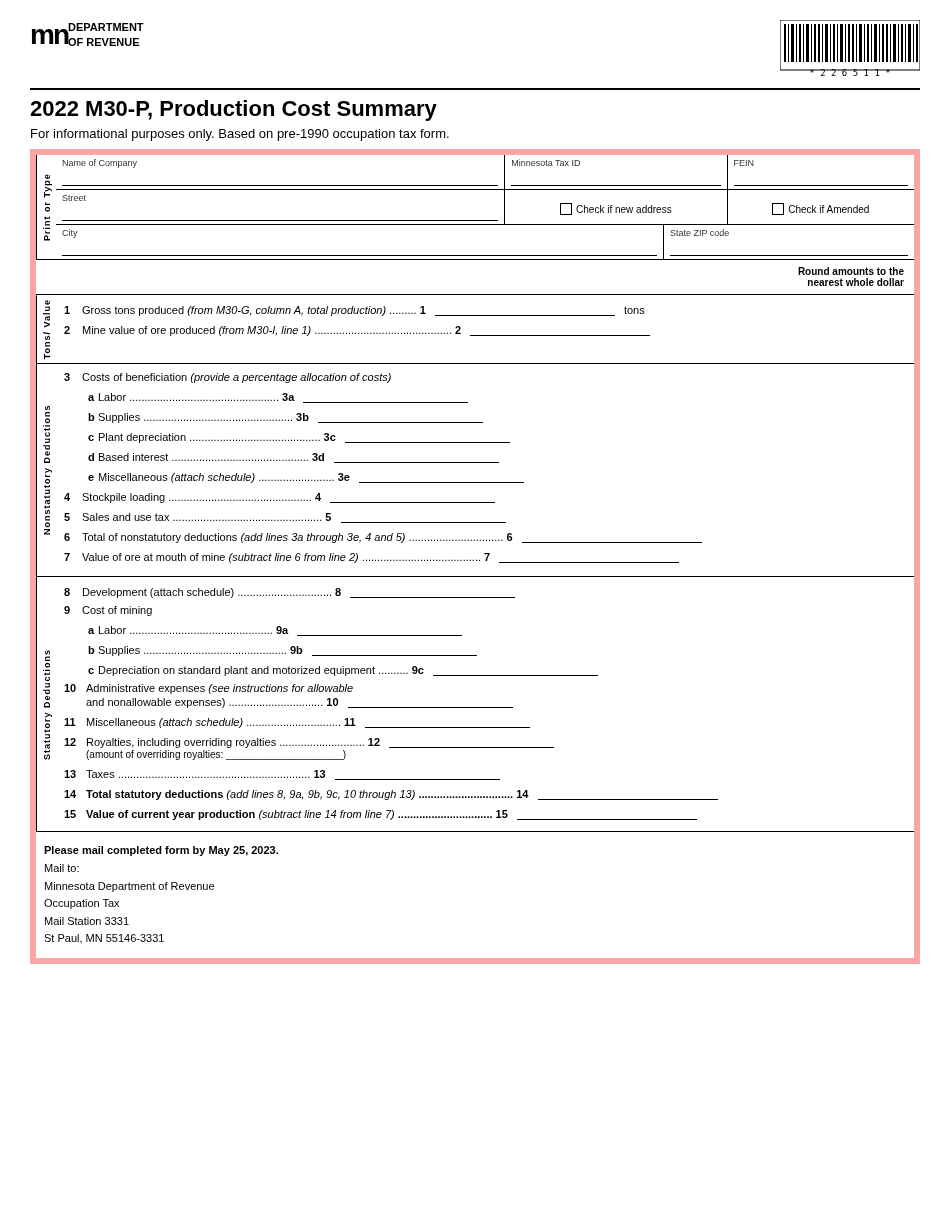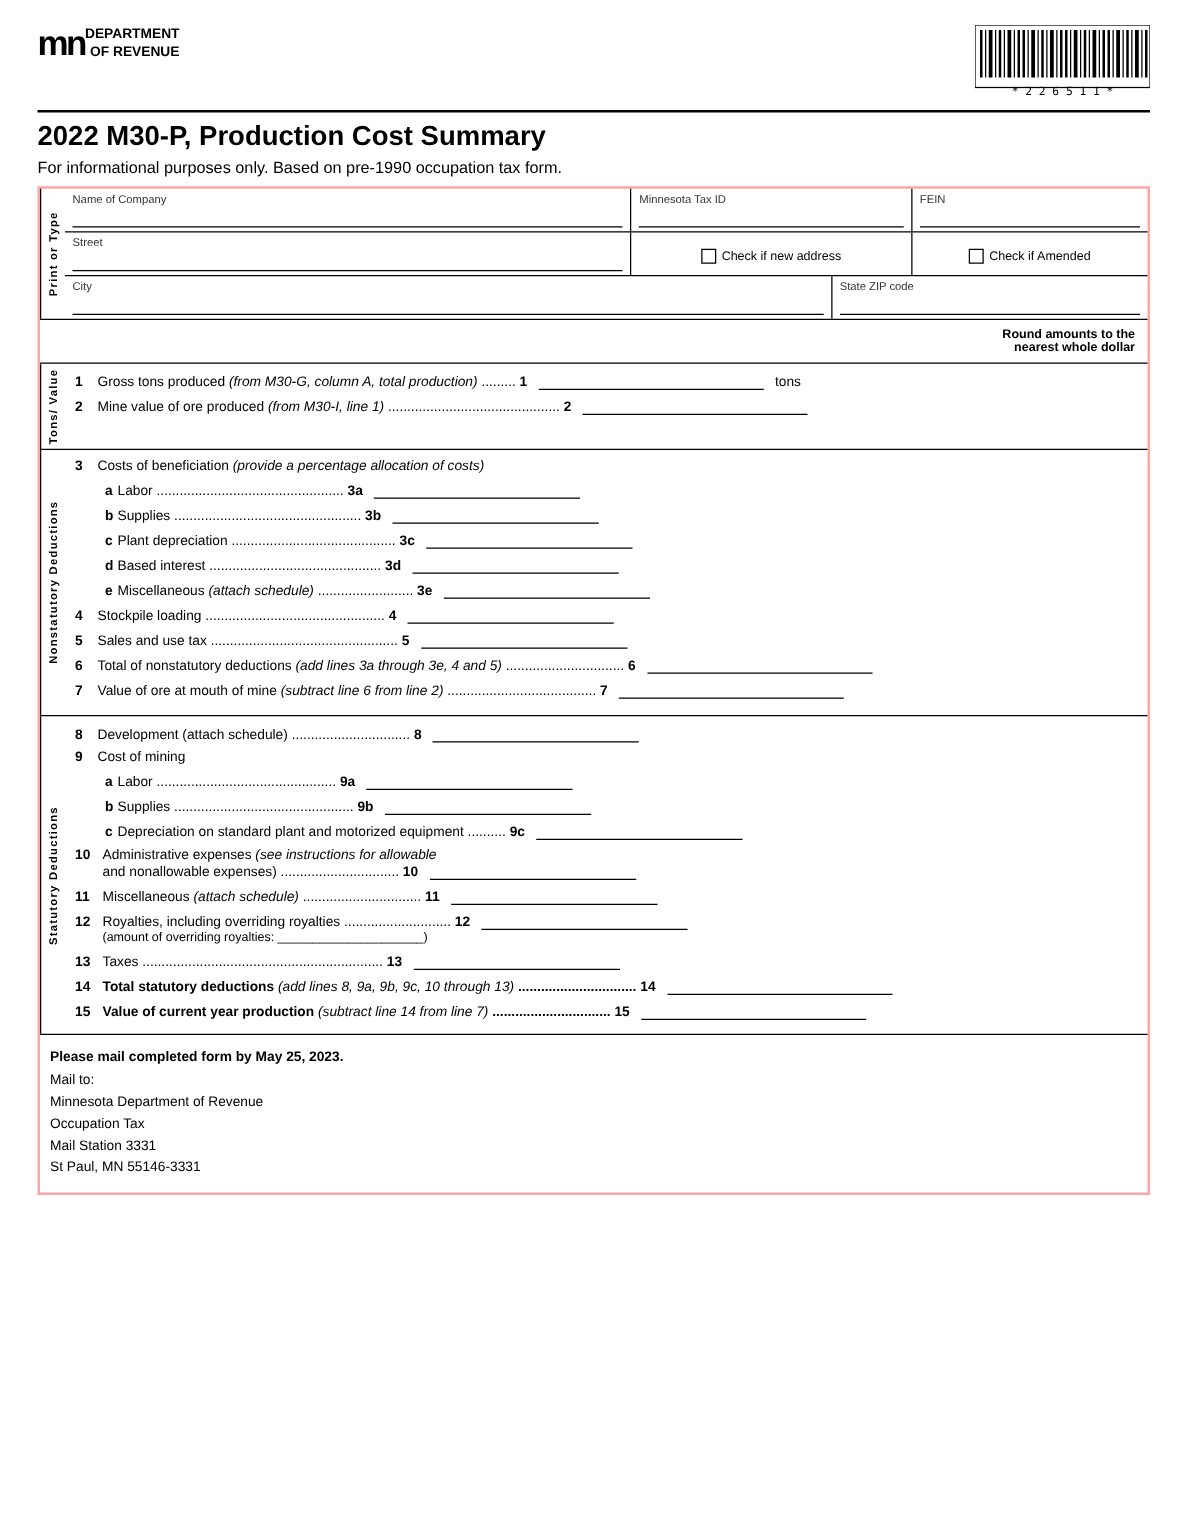--- a/index.html
+++ b/index.html
@@ -31,42 +31,41 @@
       font-family: Arial Black, sans-serif;
       color: #000;
       letter-spacing: -2px;
       line-height: 1;
     }
     .logo-text {
       font-size: 11px;
       font-weight: bold;
       line-height: 1.4;
       color: #000;
-      text-align: right;
     }
     .barcode-area {
       text-align: center;
     }
 
     
     .form-title {
       font-size: 22px;
       font-weight: bold;
       margin-bottom: 4px;
       border-top: 2px solid #000;
       padding-top: 6px;
     }
     .form-subtitle {
       font-size: 13px;
       margin-bottom: 8px;
     }
 
     
     .form-wrapper {
-      border: 2px solid #fca5a5;
+      border: 6px solid #fca5a5;
       width: 100%;
     }
 
     
     .company-section {
       display: flex;
       border-bottom: 1px solid #000;
     }
     .side-label-vertical {
       writing-mode: vertical-rl;

